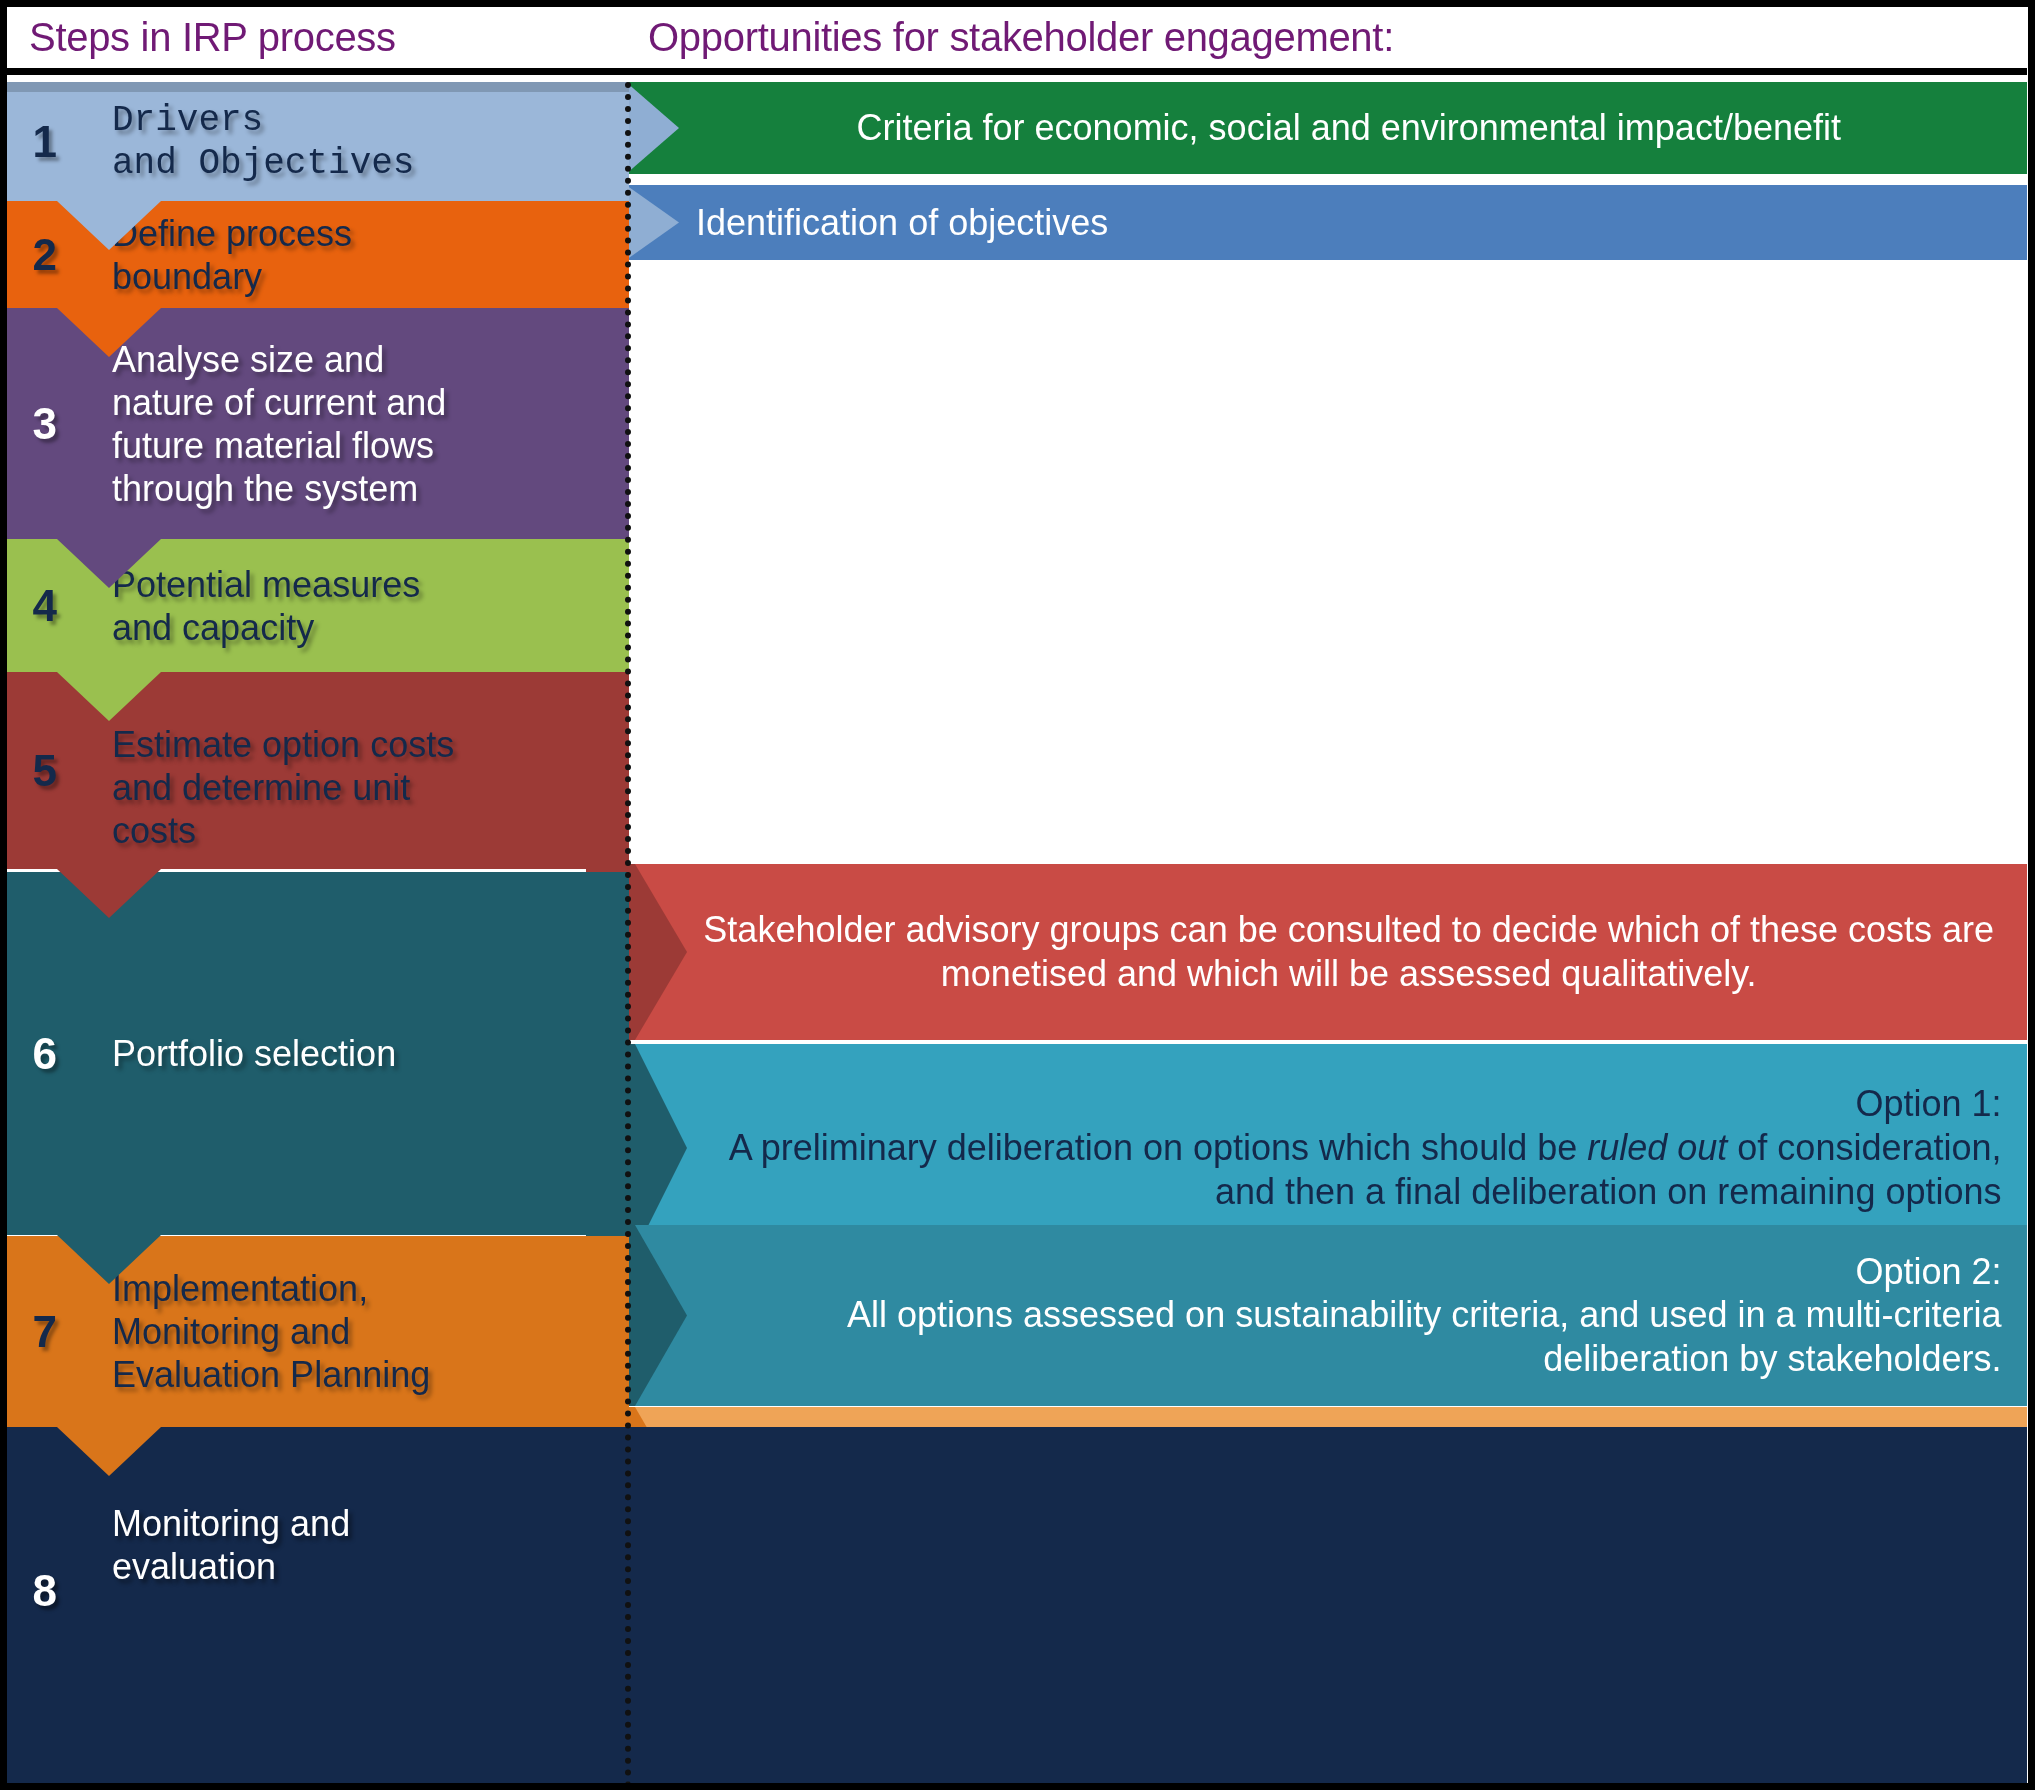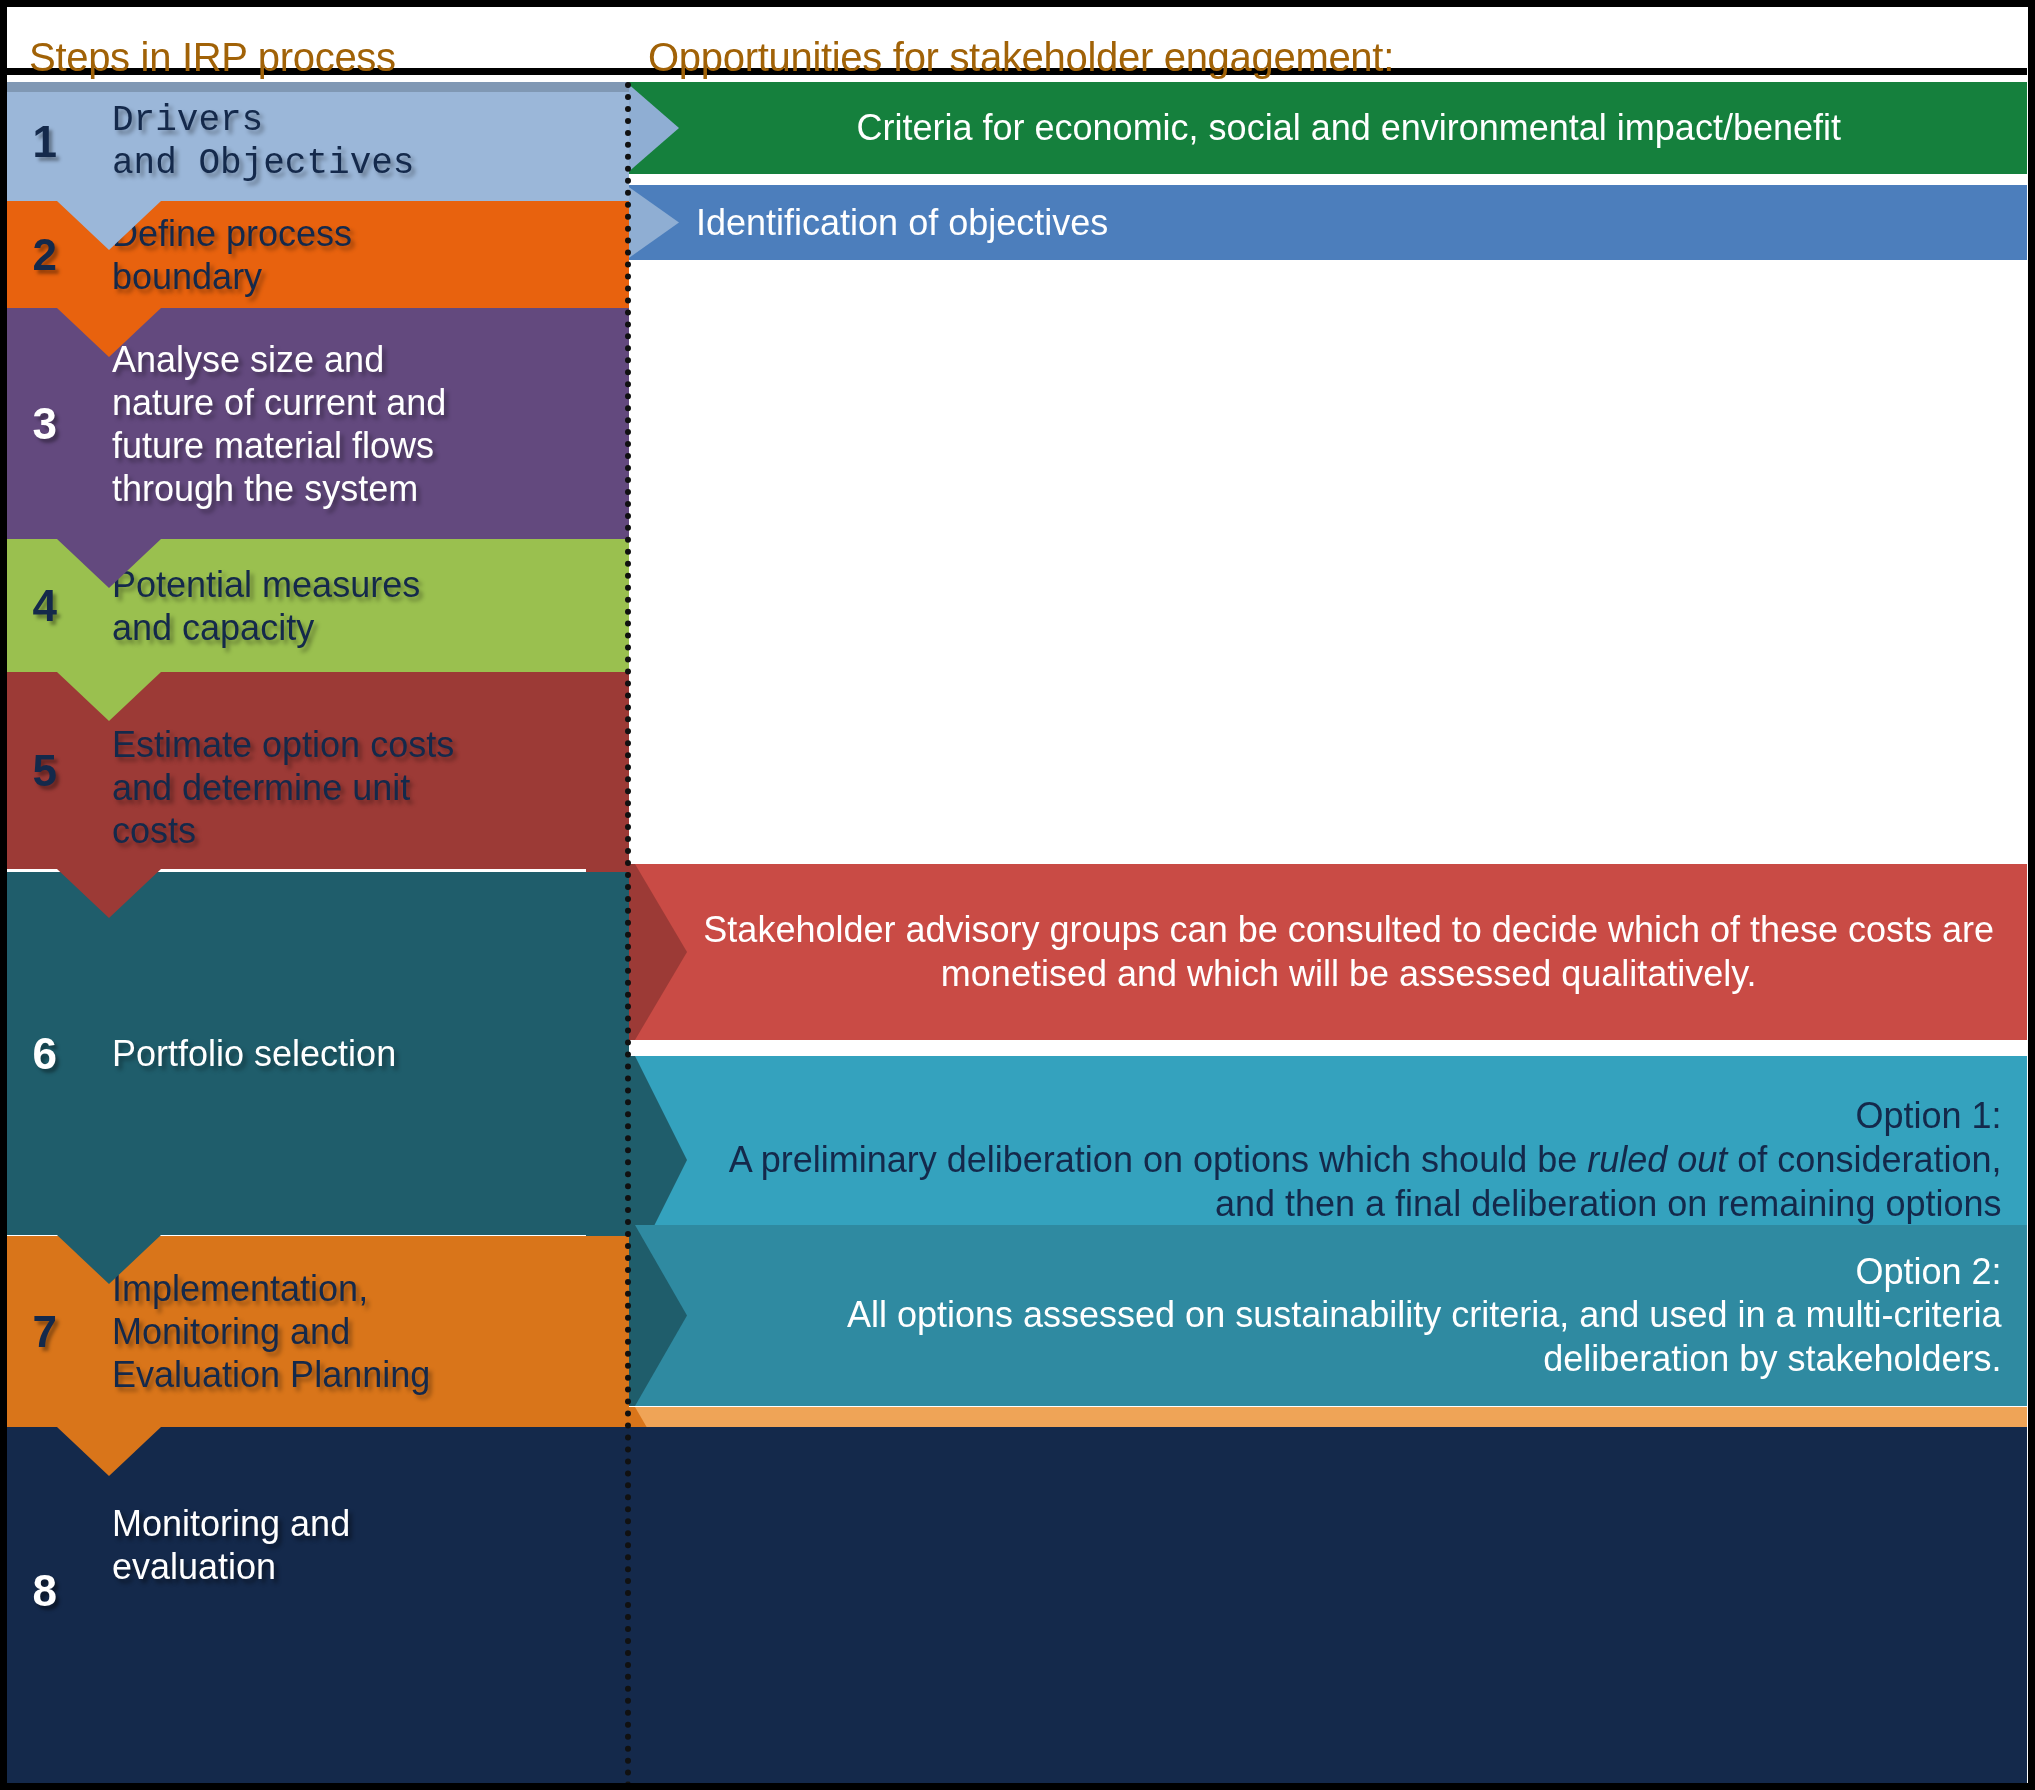--- a/index.html
+++ b/index.html
@@ -17,23 +17,22 @@
 
   
   #header{
     position:absolute;left:0;top:0;width:2020px;height:68px;
     background:#ffffff;
     border-bottom:7.5px solid #000000;
     box-sizing:border-box;
   }
   .hdr-text{
     position:absolute;top:50%;transform:translateY(-52%);
-    font-size:40px;color:#a16207;white-space:nowrap;
+    font-size:40px;color:#701a75;white-space:nowrap;
     letter-spacing:-0.3px;
-    margin-top:20px;
   }
   #hdr-left{left:22px;}
   #hdr-right{left:641px;}
 
   
   #bodyarea{
     position:absolute;left:0;top:75px;width:2020px;height:1707px;
     background:#ffffff;
   }
 
@@ -113,21 +112,21 @@
     <div class="bar" style="top:103px;height:75px;background:#4C7EBC;">
       <div class="chev" style="clip-path:polygon(0 0,40px 0,93px 50%,40px 100%,0 100%);background:#8FAED3;"></div>
       <div class="txt" style="color:#FFFFFF;text-align:left;">Identification of objectives</div>
     </div>
 
     <div class="bar" style="top:782px;height:176px;background:#C94B45;text-decoration:underline;">
       <div class="chev" style="clip-path:polygon(0 0,49px 0,101px 50%,49px 100%,0 100%);background:#9C3A36;width:104px;"></div>
       <div class="txt" style="color:#FFFFFF;text-align:center;">Stakeholder advisory groups can be consulted to decide which of these costs are monetised and which will be assessed qualitatively.</div>
     </div>
 
-    <div class="bar" style="top:962px;height:208px;background:#34A2BE;margin-top:12px;">
+    <div class="bar" style="top:962px;height:208px;background:#34A2BE;">
       <div class="chev" style="clip-path:polygon(0 0,49px 0,101px 50%,49px 100%,0 100%);background:#1F5D6B;width:104px;"></div>
       <div class="txt" style="color:#14294B;text-align:right;">
         <span class="optlabel">Option 1:</span>
         <span><span>A preliminary deliberation on options which should be </span><i>ruled out</i><span> of consideration, and then a final deliberation on remaining options</span></span>
       </div>
     </div>
 
     <div class="bar" style="top:1143px;height:181px;background:#2F8AA1;">
       <div class="chev" style="clip-path:polygon(0 0,49px 0,101px 50%,49px 100%,0 100%);background:#1F5D6B;width:104px;"></div>
       <div class="txt" style="color:#FFFFFF;text-align:right;">

